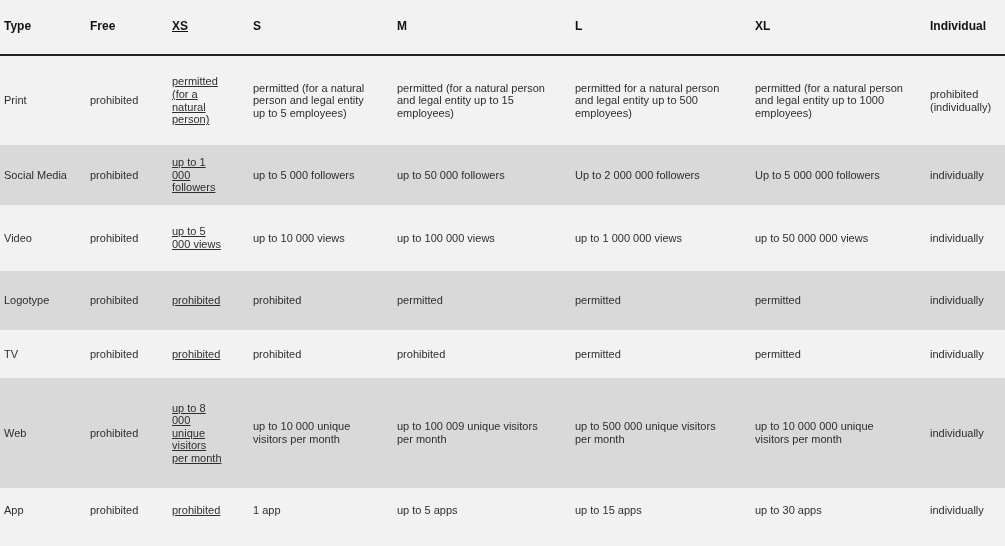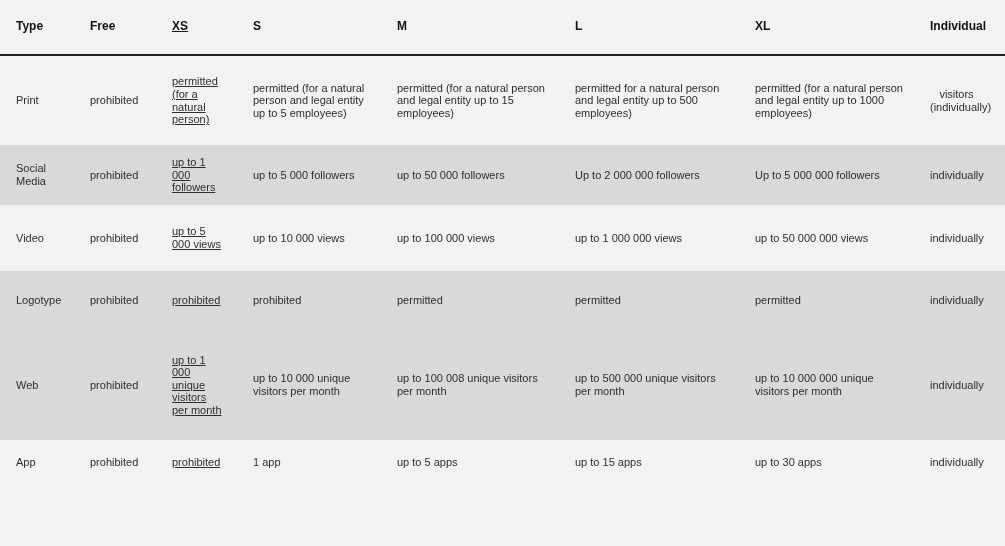--- a/index.html
+++ b/index.html
@@ -40,28 +40,28 @@
   thead tr { height: 55px; }
   thead th {
     font-weight: bold;
     font-size: 12px;
     color: var(--header-text);
     border-bottom: 2px solid var(--rule);
     vertical-align: middle;
   }
   tbody tr.shaded td { background: var(--shaded-bg); }
   
-  .col-type       { padding-left: 16px; padding-right: 14px; }
+  .col-type       { padding-left: 4px; padding-right: 14px; }
   .col-free       { padding-right: 20px; margin-left: 37px; }
   .col-xs         { padding-right: 30px; text-decoration: underline; }
   .col-s          { padding-right: 30px; }
   .col-m          { padding-right: 26px; }
   .col-l          { padding-right: 28px; }
   .col-xl         { padding-right: 23px; margin-left: 24px; }
-  .col-individual { padding-right: 22px; text-align: center; }
+  .col-individual { padding-right: 22px; }
 </style>
 </head>
 <body>
 
 <table class="license-table">
   <colgroup id="colgroup">
       <col style="width: 90px;">
       <col style="width: 82px;">
       <col style="width: 81px;">
       <col style="width: 144px;">
@@ -84,21 +84,21 @@
   </thead>
   <tbody id="body-rows">
       <tr style="height: 90px;">
         <td class="col-type">Print</td>
         <td class="col-free">prohibited</td>
         <td class="col-xs">permitted (for a natural person)</td>
         <td class="col-s">permitted (for a natural person and legal entity up to 5 employees)</td>
         <td class="col-m">permitted (for a natural person and legal entity up to 15 employees)</td>
         <td class="col-l">permitted for a natural person and legal entity up to 500 employees)</td>
         <td class="col-xl">permitted (for a natural person and legal entity up to 1000 employees)</td>
-        <td class="col-individual">visitors (individually)</td>
+        <td class="col-individual">prohibited (individually)</td>
       </tr>
       <tr class="shaded" style="height: 60px;">
         <td class="col-type">Social Media</td>
         <td class="col-free">prohibited</td>
         <td class="col-xs">up to 1 000 followers</td>
         <td class="col-s">up to 5 000 followers</td>
         <td class="col-m">up to 50 000 followers</td>
         <td class="col-l">Up to 2 000 000 followers</td>
         <td class="col-xl">Up to 5 000 000 followers</td>
         <td class="col-individual">individually</td>
@@ -116,26 +116,36 @@
       <tr class="shaded" style="height: 59px;">
         <td class="col-type">Logotype</td>
         <td class="col-free">prohibited</td>
         <td class="col-xs">prohibited</td>
         <td class="col-s">prohibited</td>
         <td class="col-m">permitted</td>
         <td class="col-l">permitted</td>
         <td class="col-xl">permitted</td>
         <td class="col-individual">individually</td>
       </tr>
+      <tr style="height: 48px;">
+        <td class="col-type">TV</td>
+        <td class="col-free">prohibited</td>
+        <td class="col-xs">prohibited</td>
+        <td class="col-s">prohibited</td>
+        <td class="col-m">prohibited</td>
+        <td class="col-l">permitted</td>
+        <td class="col-xl">permitted</td>
+        <td class="col-individual">individually</td>
+      </tr>
       <tr class="shaded" style="height: 110px;">
         <td class="col-type">Web</td>
         <td class="col-free">prohibited</td>
-        <td class="col-xs">up to 1 000 unique visitors per month</td>
+        <td class="col-xs">up to 8 000 unique visitors per month</td>
         <td class="col-s">up to 10 000 unique visitors per month</td>
-        <td class="col-m">up to 100 008 unique visitors per month</td>
+        <td class="col-m">up to 100 009 unique visitors per month</td>
         <td class="col-l">up to 500 000 unique visitors per month</td>
         <td class="col-xl">up to 10 000 000 unique visitors per month</td>
         <td class="col-individual">individually</td>
       </tr>
       <tr style="height: 44px;">
         <td class="col-type">App</td>
         <td class="col-free">prohibited</td>
         <td class="col-xs">prohibited</td>
         <td class="col-s">1 app</td>
         <td class="col-m">up to 5 apps</td>

